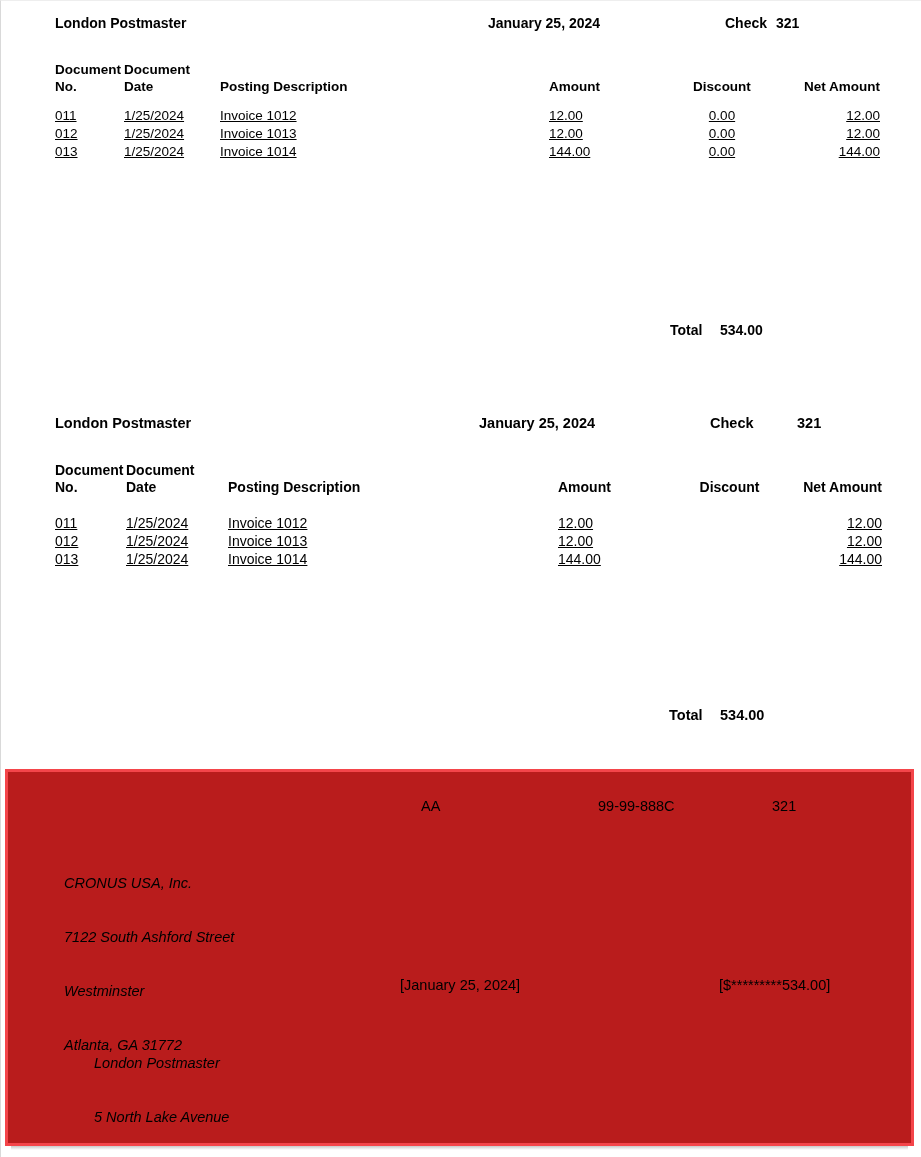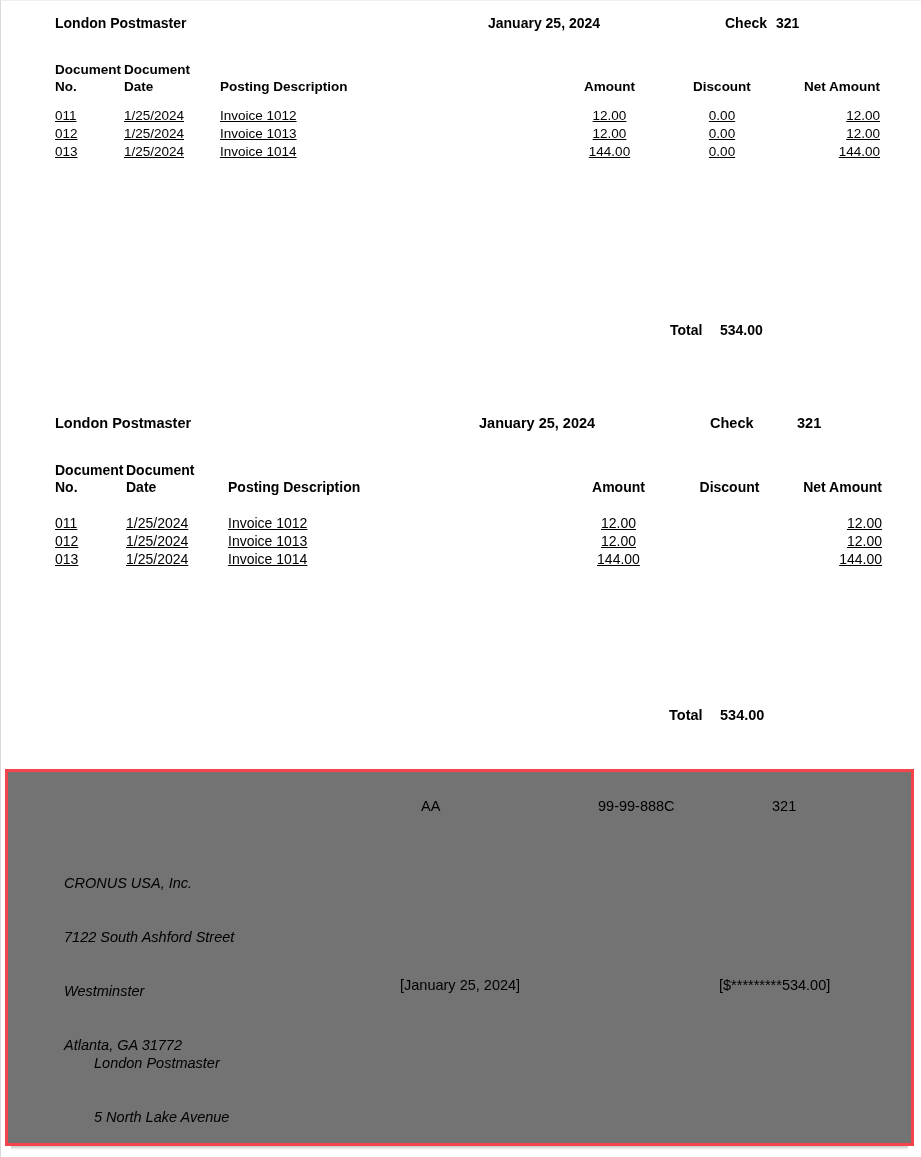--- a/index.html
+++ b/index.html
@@ -70,21 +70,21 @@
   table.lines td {
     padding: 0;
     font-weight: normal;
     line-height: 18px;
     white-space: nowrap;
     text-decoration: underline;
   }
   .c-docno   { text-align: left; }
   .c-docdate { text-align: left; }
   .c-desc    { text-align: left; }
-  .c-amt     { text-align: center; }
+  .c-amt     { text-align: left; }
   .c-disc    { text-align: center; }
   .c-net     { text-align: right; }
 
   th.c-amt, th.c-disc, th.c-net { vertical-align: bottom; }
 
   .total-row {
     position: absolute;
     font-weight: bold;
   }
   .total-row .tlabel { position: absolute; text-align: right; }
@@ -92,21 +92,21 @@
 
   
   #check-highlight {
     position: absolute;
     left: 4px;
     top: 768px;
     width: 909px;
     height: 377px;
     box-sizing: border-box;
     border: 3px solid #f4454a;
-    background: #737373;
+    background: #b91c1c;
   }
   #check-shadow-top {
     position: absolute;
     left: 10px;
     top: 777px;
     width: 897px;
     height: 3px;
     background: linear-gradient(to bottom, #c6c6c6, #ffffff);
   }
   #check-shadow-bottom {

